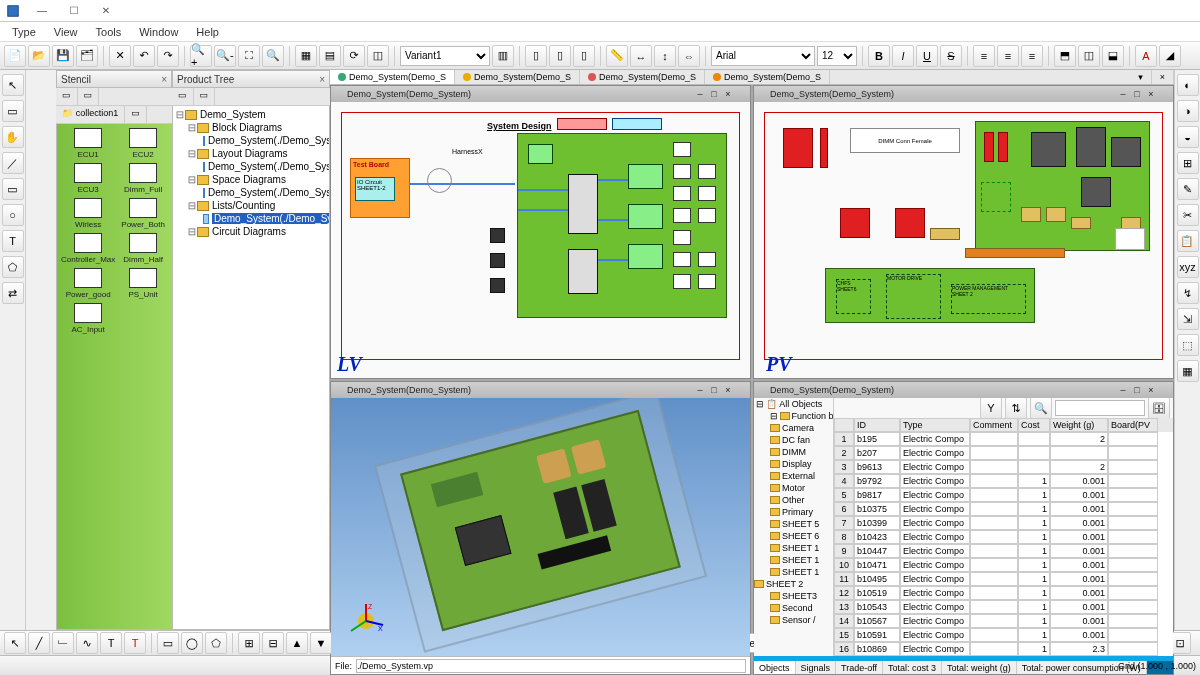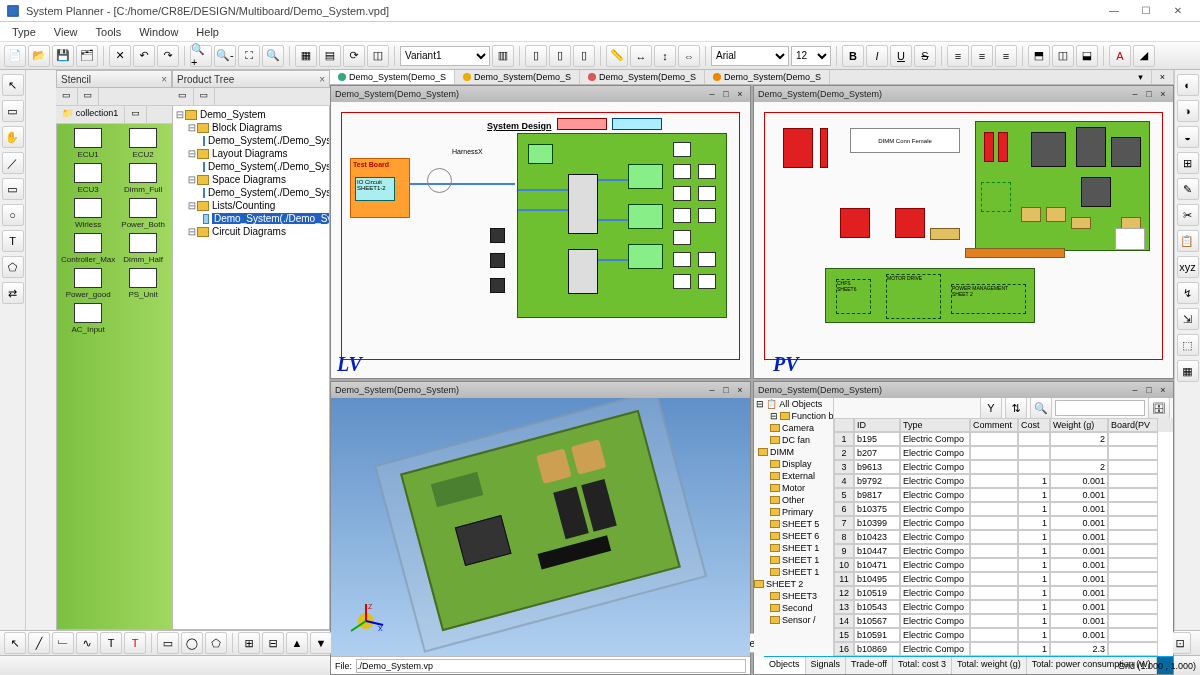--- a/index.html
+++ b/index.html
@@ -31,21 +31,21 @@
 .treeitem .tog { width: 10px; text-align: center; color: #666; }
 .treeicon { width: 12px; height: 10px; background: #f0c040; border: 1px solid #aa8020; margin-right: 3px; }
 .treeitem.selected span { background: #2060c0; color: #fff; padding: 0 2px; }
 .viewscol { flex: 1; display: flex; flex-direction: column; }
 .tabstrip { height: 18px; background: #e8e8e8; display: flex; border-bottom: 1px solid #bbb; }
 .doctab { padding: 2px 8px; font-size: 9px; border-right: 1px solid #ccc; display: flex; align-items: center; gap: 3px; cursor: pointer; }
 .doctab.active { background: #fff; }
 .doctab .dot { width: 8px; height: 8px; border-radius: 50%; }
 .viewsgrid { flex: 1; display: grid; grid-template-columns: 1fr 1fr; grid-template-rows: 1fr 1fr; gap: 2px; background: #aaa; }
 .viewpane { background: #fff; display: flex; flex-direction: column; border: 1px solid #888; }
-.viewhead { height: 16px; background: linear-gradient(#d0d0d0,#b8b8b8); display: flex; align-items: center; padding: 0 4px; font-size: 9px; color: #222; }
+.viewhead { height: 16px; background: linear-gradient(#d0d0d0,#b8b8b8); display: flex; align-items: center; padding: 0 16px; font-size: 9px; color: #222; }
 .viewhead .wic { margin-left: auto; display: flex; gap: 2px; }
 .viewhead .wic span { width: 12px; text-align: center; cursor: pointer; }
 .canvas { flex: 1; position: relative; overflow: hidden; }
 .dotgrid { background: #fafafa; background-image: radial-gradient(#ccc 0.5px, transparent 0.5px); background-size: 8px 8px; }
 .lvframe { position: absolute; border: 1px solid #c00; }
 .lvgreen { position: absolute; background: #6ec030; border: 1px solid #2a6010; }
 .lvorange { position: absolute; background: #ffa030; border: 1px solid #c06000; }
 .lvblue { position: absolute; background: #4080e0; }
 .lvlabel { position: absolute; font-style: italic; font-weight: bold; font-size: 20px; color: #0020c0; font-family: 'Times New Roman', serif; }
 .view3d { background: linear-gradient(#6090c8, #b0d0f0); }
@@ -57,39 +57,38 @@
 .filebar input { font-size: 9px; height: 14px; border: 1px solid #bbb; flex: 1; margin-left: 4px; }
 .objtree { width: 80px; border-right: 1px solid #ccc; overflow: hidden; }
 .objtreeitem { font-size: 9px; padding: 1px 2px; display: flex; align-items: center; white-space: nowrap; gap:2px;}
 .objtreeicon { width: 10px; height: 8px; background: #f0c040; border: 1px solid #aa8020; flex-shrink:0; }
 .gridtable { flex: 1; display: flex; flex-direction: column; overflow: hidden; }
 .gridtoolbar { height: 20px; display: flex; align-items: center; gap: 3px; padding: 0 3px; justify-content: flex-end; }
 .gridhead { display: grid; grid-template-columns: 20px 46px 70px 48px 32px 58px 50px; background: #e8e8e8; font-size: 9px; }
 .gridhead div, .gridrow div { border: 1px solid #ccc; padding: 1px 2px; white-space: nowrap; overflow: hidden; }
 .gridrow { display: grid; grid-template-columns: 20px 46px 70px 48px 32px 58px 50px; font-size: 9px; background: #fff; }
 .gridrow div:first-child { background: #e8e8e8; text-align: center; }
-.bottomtabs { height: 18px; display: flex; background: #0369a1; border-top: 1px solid #0ea5e9; margin-left: 10px; }
+.bottomtabs { height: 18px; display: flex; background: #0369a1; border-top: 5px solid #0ea5e9; }
 .bottomtabs .bt { padding: 2px 5px; font-size: 9px; border-right: 1px solid #ccc; background: #f0f0f0; cursor: pointer; }
 .bottomtabs .bt.active { background: #fff; }
 .righttoolbar { width: 26px; background: #f0f0f0; border-left: 1px solid #ccc; display: flex; flex-direction: column; align-items: center; padding-top: 4px; gap: 4px; }
 .statusbar { height: 20px; background: linear-gradient(#f8f8f8,#e4e4e4); border-top: 1px solid #bbb; display: flex; align-items: center; font-size: 9px; padding: 0 4px; }
 .bottomtoolbar { height: 25px; background: linear-gradient(#fcfcfc,#e6e6e6); border-top: 1px solid #bbb; display: flex; align-items: center; padding: 0 4px; gap: 2px; }
 .lefttoolstrip { width: 26px; background: #f0f0f0; border-right: 1px solid #ccc; display: flex; flex-direction: column; align-items: center; padding-top: 4px; gap: 4px; }
 .smallchip { position:absolute; background:#333; border:1px solid #111; }
 .smallred { position:absolute; background:#e02020; border:1px solid #800; }
 .smallcon { position:absolute; background:#e0c060; border:1px solid #806020; }
 </style>
 </head>
 <body>
 
 <div class="titlebar">
   <svg class="logo" viewBox="0 0 16 16">
       <rect x="2" y="2" width="12" height="12" fill="#3070c0" stroke="#104080"></rect>
     </svg>
-  <div class="title">System Planner - [C:/home/CR8E/DESIGN/Multiboard/Demo_System.vpd]</div>
   <div class="winbtn">—</div>
   <div class="winbtn">☐</div>
   <div class="winbtn">✕</div>
 </div>
 
 <div class="menubar">
   <span>Type</span>
   <span>View</span>
   <span>Tools</span>
   <span>Window</span>
@@ -121,21 +120,21 @@
   <div class="tbsep"></div>
   <div class="tbbtn">▯</div>
   <div class="tbbtn">▯</div>
   <div class="tbbtn">▯</div>
   <div class="tbsep"></div>
   <div class="tbbtn">📏</div>
   <div class="tbbtn">↔</div>
   <div class="tbbtn">↕</div>
   <div class="tbbtn">⇔</div>
   <div class="tbsep"></div>
-  <select class="tbselect" style="width:78px"><option>Arial</option></select>
+  <select class="tbselect" style="width:104px"><option>Arial</option></select>
   <select class="tbselect" style="width:40px"><option>12</option></select>
   <div class="tbsep"></div>
   <div class="tbbtn">
       <b>B</b>
     </div>
   <div class="tbbtn">
       <i>I</i>
     </div>
   <div class="tbbtn">
       <u>U</u>
@@ -395,21 +394,21 @@
             <div class="lvgreen" style="left:60px;top:155px;width:210px;height:55px">
               <div style="position:absolute;left:10px;top:10px;width:35px;height:35px;border:1px dashed #040;font-size:5px">CHFS SHEET6</div>
               <div style="position:absolute;left:60px;top:5px;width:55px;height:45px;border:1px dashed #040;font-size:5px">MOTOR DRIVE</div>
               <div style="position:absolute;left:125px;top:15px;width:75px;height:30px;border:1px dashed #040;font-size:5px">POWER MANAGEMENT SHEET 2</div>
             </div>
             <div class="smallred" style="left:75px;top:95px;width:30px;height:30px"></div>
             <div class="smallred" style="left:130px;top:95px;width:30px;height:30px"></div>
             <div class="smallcon" style="left:165px;top:115px;width:30px;height:12px"></div>
             <div class="smallcon" style="left:200px;top:135px;width:100px;height:10px;background:#e08020"></div>
           </div>
-          <div class="lvlabel" style="left:19px;bottom:2px">PV</div>
+          <div class="lvlabel" style="left:12px;bottom:2px">PV</div>
         </div>
       </div>
 
       <div class="viewpane">
         <div class="viewhead">
             <span>Demo_System(Demo_System)</span>
             <div class="wic">
               <span>–</span>
               <span>□</span>
               <span>×</span>
@@ -453,21 +452,21 @@
               <span>□</span>
               <span>×</span>
             </div>
           </div>
         <div class="canvas" style="display:flex;background:#f8f8f8">
           <div class="objtree" id="objtree">
               <div class="objtreeitem">⊟ 📋 All Objects</div>
               <div class="objtreeitem" style="padding-left:16px">⊟ <span class="objtreeicon"></span>Function bl</div>
               <div class="objtreeitem" style="padding-left:16px"><span class="objtreeicon"></span>Camera</div>
               <div class="objtreeitem" style="padding-left:16px"><span class="objtreeicon"></span>DC fan</div>
-              <div class="objtreeitem" style="padding-left:4px"><span class="objtreeicon"></span>DIMM</div>
+              <div class="objtreeitem" style="padding-left:16px"><span class="objtreeicon"></span>DIMM</div>
               <div class="objtreeitem" style="padding-left:16px"><span class="objtreeicon"></span>Display</div>
               <div class="objtreeitem" style="padding-left:16px"><span class="objtreeicon"></span>External</div>
               <div class="objtreeitem" style="padding-left:16px"><span class="objtreeicon"></span>Motor</div>
               <div class="objtreeitem" style="padding-left:16px"><span class="objtreeicon"></span>Other</div>
               <div class="objtreeitem" style="padding-left:16px"><span class="objtreeicon"></span>Primary</div>
               <div class="objtreeitem" style="padding-left:16px"><span class="objtreeicon"></span>SHEET 5</div>
               <div class="objtreeitem" style="padding-left:16px"><span class="objtreeicon"></span>SHEET 6</div>
               <div class="objtreeitem" style="padding-left:16px"><span class="objtreeicon"></span>SHEET 1</div>
               <div class="objtreeitem" style="padding-left:16px"><span class="objtreeicon"></span>SHEET 1</div>
               <div class="objtreeitem" style="padding-left:16px"><span class="objtreeicon"></span>SHEET 1</div>

